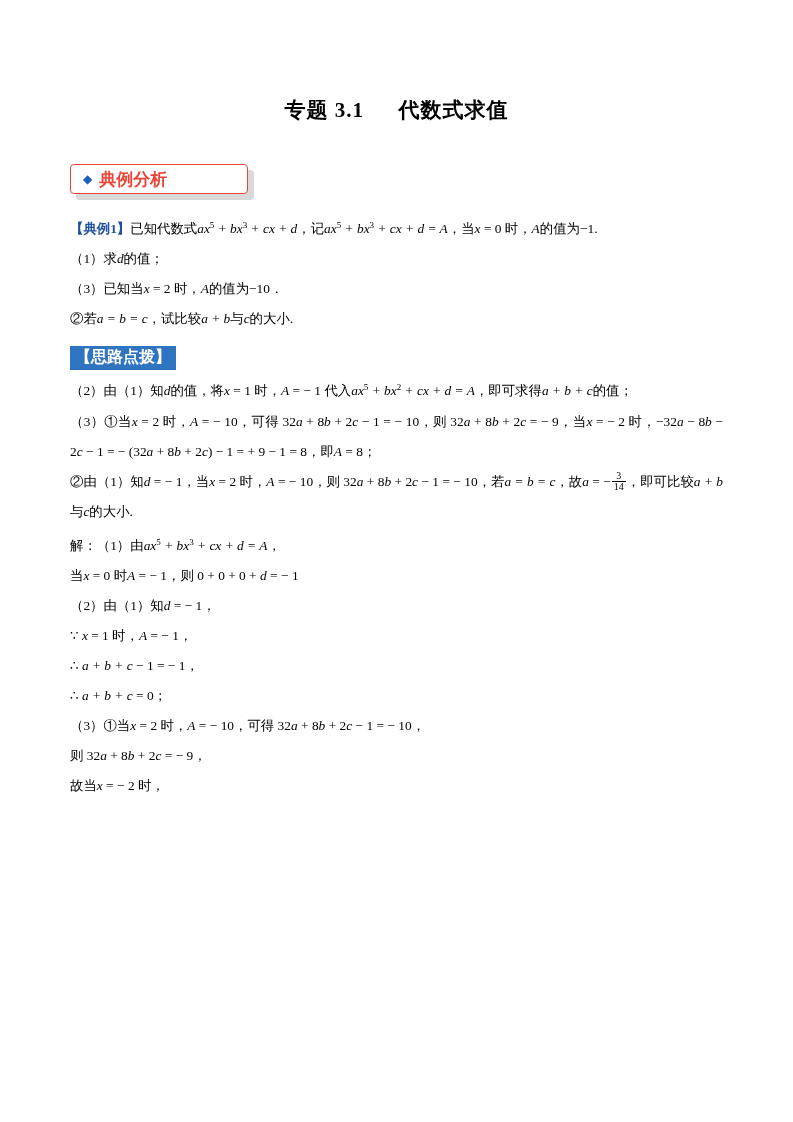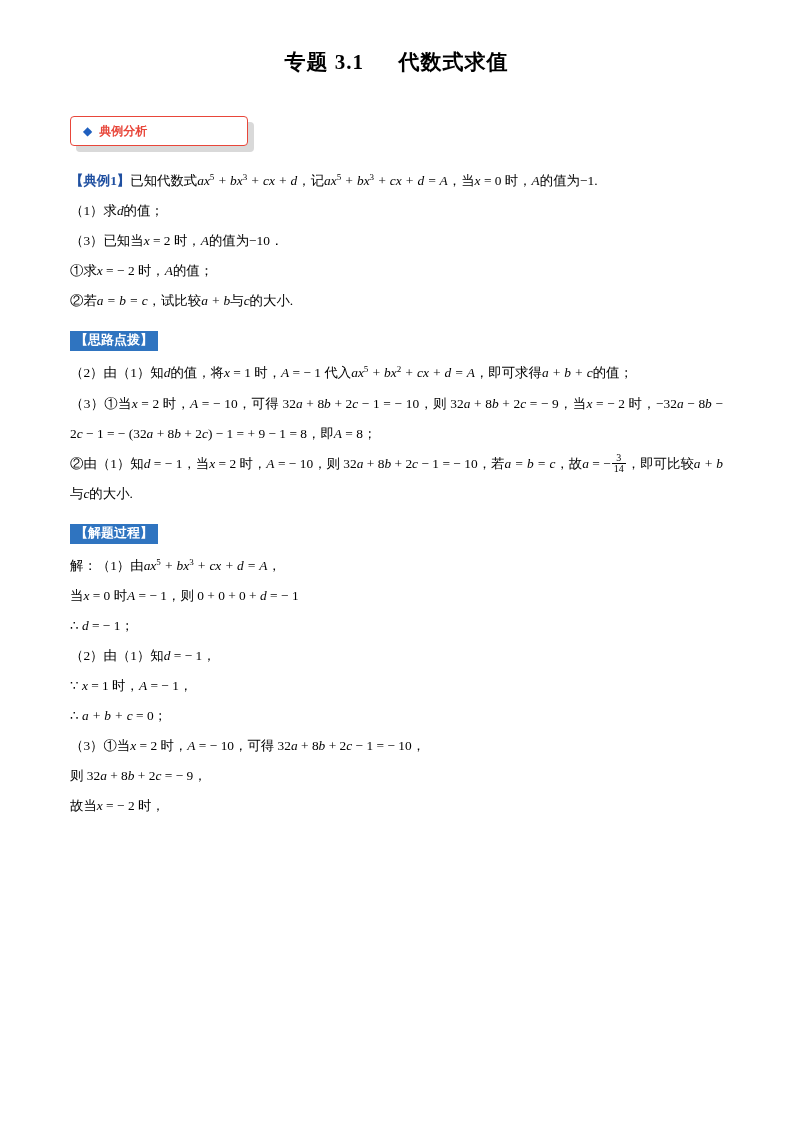--- a/index.html
+++ b/index.html
@@ -16,21 +16,21 @@
     overflow: hidden;
   }
   .page {
     position: relative;
     width: 793px;
     height: 1122px;
     box-sizing: border-box;
     padding: 0 70px;
   }
   .doc-title {
-    margin-top: 48px;
+    margin-top: 96px;
     font-size: 21px;
     font-weight: bold;
     text-align: center;
     letter-spacing: 1px;
     color: #000;
   }
   .doc-title .t-num {
     font-family: "Liberation Serif", serif;
   }
   .doc-title .t-gap {
@@ -71,21 +71,21 @@
   }
   .section-banner .diamond {
     color: #1f5fbf;
     font-size: 12px;
     margin-right: 7px;
     line-height: 1;
   }
   .section-banner .label {
     color: #e8463a;
     font-weight: bold;
-    font-size: 12px;
+    font-size: 17px;
     font-family: Liberation Mono, monospace;
   }
 
   
   .p {
     font-size: 13.4px;
     line-height: 30px;
     color: #000;
     margin: 0;
     text-align: justify;
@@ -123,21 +123,21 @@
     display: block;
     padding: 0 2px;
   }
 
   
   .label-box {
     display: inline-block;
     background: #2f74c0;
     color: #ffffff;
     font-weight: bold;
-    font-size: 13px;
+    font-size: 16px;
     padding: 2px 5px 3px 5px;
     font-family: "Liberation Sans", sans-serif;
     line-height: 1.15;
   }
   .label-row {
     margin-top: 10px;
     margin-bottom: 2px;
     line-height: 26px;
   }
 </style>
@@ -160,38 +160,34 @@
       <span class="label">典例分析</span>
     </div>
   </div>
 
   <p class="p first">
     <span class="tag-blue">【典例1】</span><span>已知代数式<span class="italic">ax</span><sup>5</sup><span class="italic"> + bx</span><sup>3</sup><span class="italic"> + cx + d</span>，记<span class="italic">ax</span><sup>5</sup><span class="italic"> + bx</span><sup>3</sup><span class="italic"> + cx + d = A</span>，当<span class="italic">x</span> = 0 时，<span class="italic">A</span>的值为−1.</span>
   </p>
 
   <p class="p">（1）求<span class="italic">d</span>的值；</p>
   <p class="p">（3）已知当<span class="italic">x</span> = 2 时，<span class="italic">A</span>的值为−10．</p>
-  <p class="p">①求<span class="italic">x</span> = − 2 时，<span class="italic">A</span>的值；</p>
   <p class="p">②若<span class="italic">a = b = c</span>，试比较<span class="italic">a + b</span>与<span class="italic">c</span>的大小.</p>
 
   <div class="label-row">
     <span class="label-box">【思路点拨】</span>
   </div>
 
   <p class="p">（2）由（1）知<span class="italic">d</span>的值，将<span class="italic">x</span> = 1 时，<span class="italic">A</span> = − 1 代入<span class="italic">ax</span><sup>5</sup><span class="italic"> + bx</span><sup>2</sup><span class="italic"> + cx + d = A</span>，即可求得<span class="italic">a + b + c</span>的值；</p>
   <p class="p">（3）①当<span class="italic">x</span> = 2 时，<span class="italic">A</span> = − 10，可得 32<span class="italic">a</span> + 8<span class="italic">b</span> + 2<span class="italic">c</span> − 1 = − 10，则 32<span class="italic">a</span> + 8<span class="italic">b</span> + 2<span class="italic">c</span> = − 9，当<span class="italic">x</span> = − 2 时，−32<span class="italic">a</span> − 8<span class="italic">b</span> − 2<span class="italic">c</span> − 1 = − (32<span class="italic">a</span> + 8<span class="italic">b</span> + 2<span class="italic">c</span>) − 1 = + 9 − 1 = 8，即<span class="italic">A</span> = 8；</p>
   <p class="p">②由（1）知<span class="italic">d</span> = − 1，当<span class="italic">x</span> = 2 时，<span class="italic">A</span> = − 10，则 32<span class="italic">a</span> + 8<span class="italic">b</span> + 2<span class="italic">c</span> − 1 = − 10，若<span class="italic">a = b = c</span>，故<span class="italic">a</span> = −<span class="frac"><span class="num">3</span><span class="den">14</span></span>，即可比较<span class="italic">a + b</span>与<span class="italic">c</span>的大小.</p>
 
-  <div class="label-row">
-    <span class="label-box">【解题过程】</span>
-  </div>
 
   <p class="p">解：（1）由<span class="italic">ax</span><sup>5</sup><span class="italic"> + bx</span><sup>3</sup><span class="italic"> + cx + d = A</span>，</p>
   <p class="p">当<span class="italic">x</span> = 0 时<span class="italic">A</span> = − 1，则 0 + 0 + 0 + <span class="italic">d</span> = − 1</p>
-  <p class="p">∴ <span class="italic">d</span> = − 1；</p>
   <p class="p">（2）由（1）知<span class="italic">d</span> = − 1，</p>
   <p class="p">∵ <span class="italic">x</span> = 1 时，<span class="italic">A</span> = − 1，</p>
+  <p class="p">∴ <span class="italic">a + b + c</span> − 1 = − 1，</p>
   <p class="p">∴ <span class="italic">a + b + c</span> = 0；</p>
   <p class="p">（3）①当<span class="italic">x</span> = 2 时，<span class="italic">A</span> = − 10，可得 32<span class="italic">a</span> + 8<span class="italic">b</span> + 2<span class="italic">c</span> − 1 = − 10，</p>
   <p class="p">则 32<span class="italic">a</span> + 8<span class="italic">b</span> + 2<span class="italic">c</span> = − 9，</p>
   <p class="p">故当<span class="italic">x</span> = − 2 时，</p>
 
 </div>
 
 </body></html>

